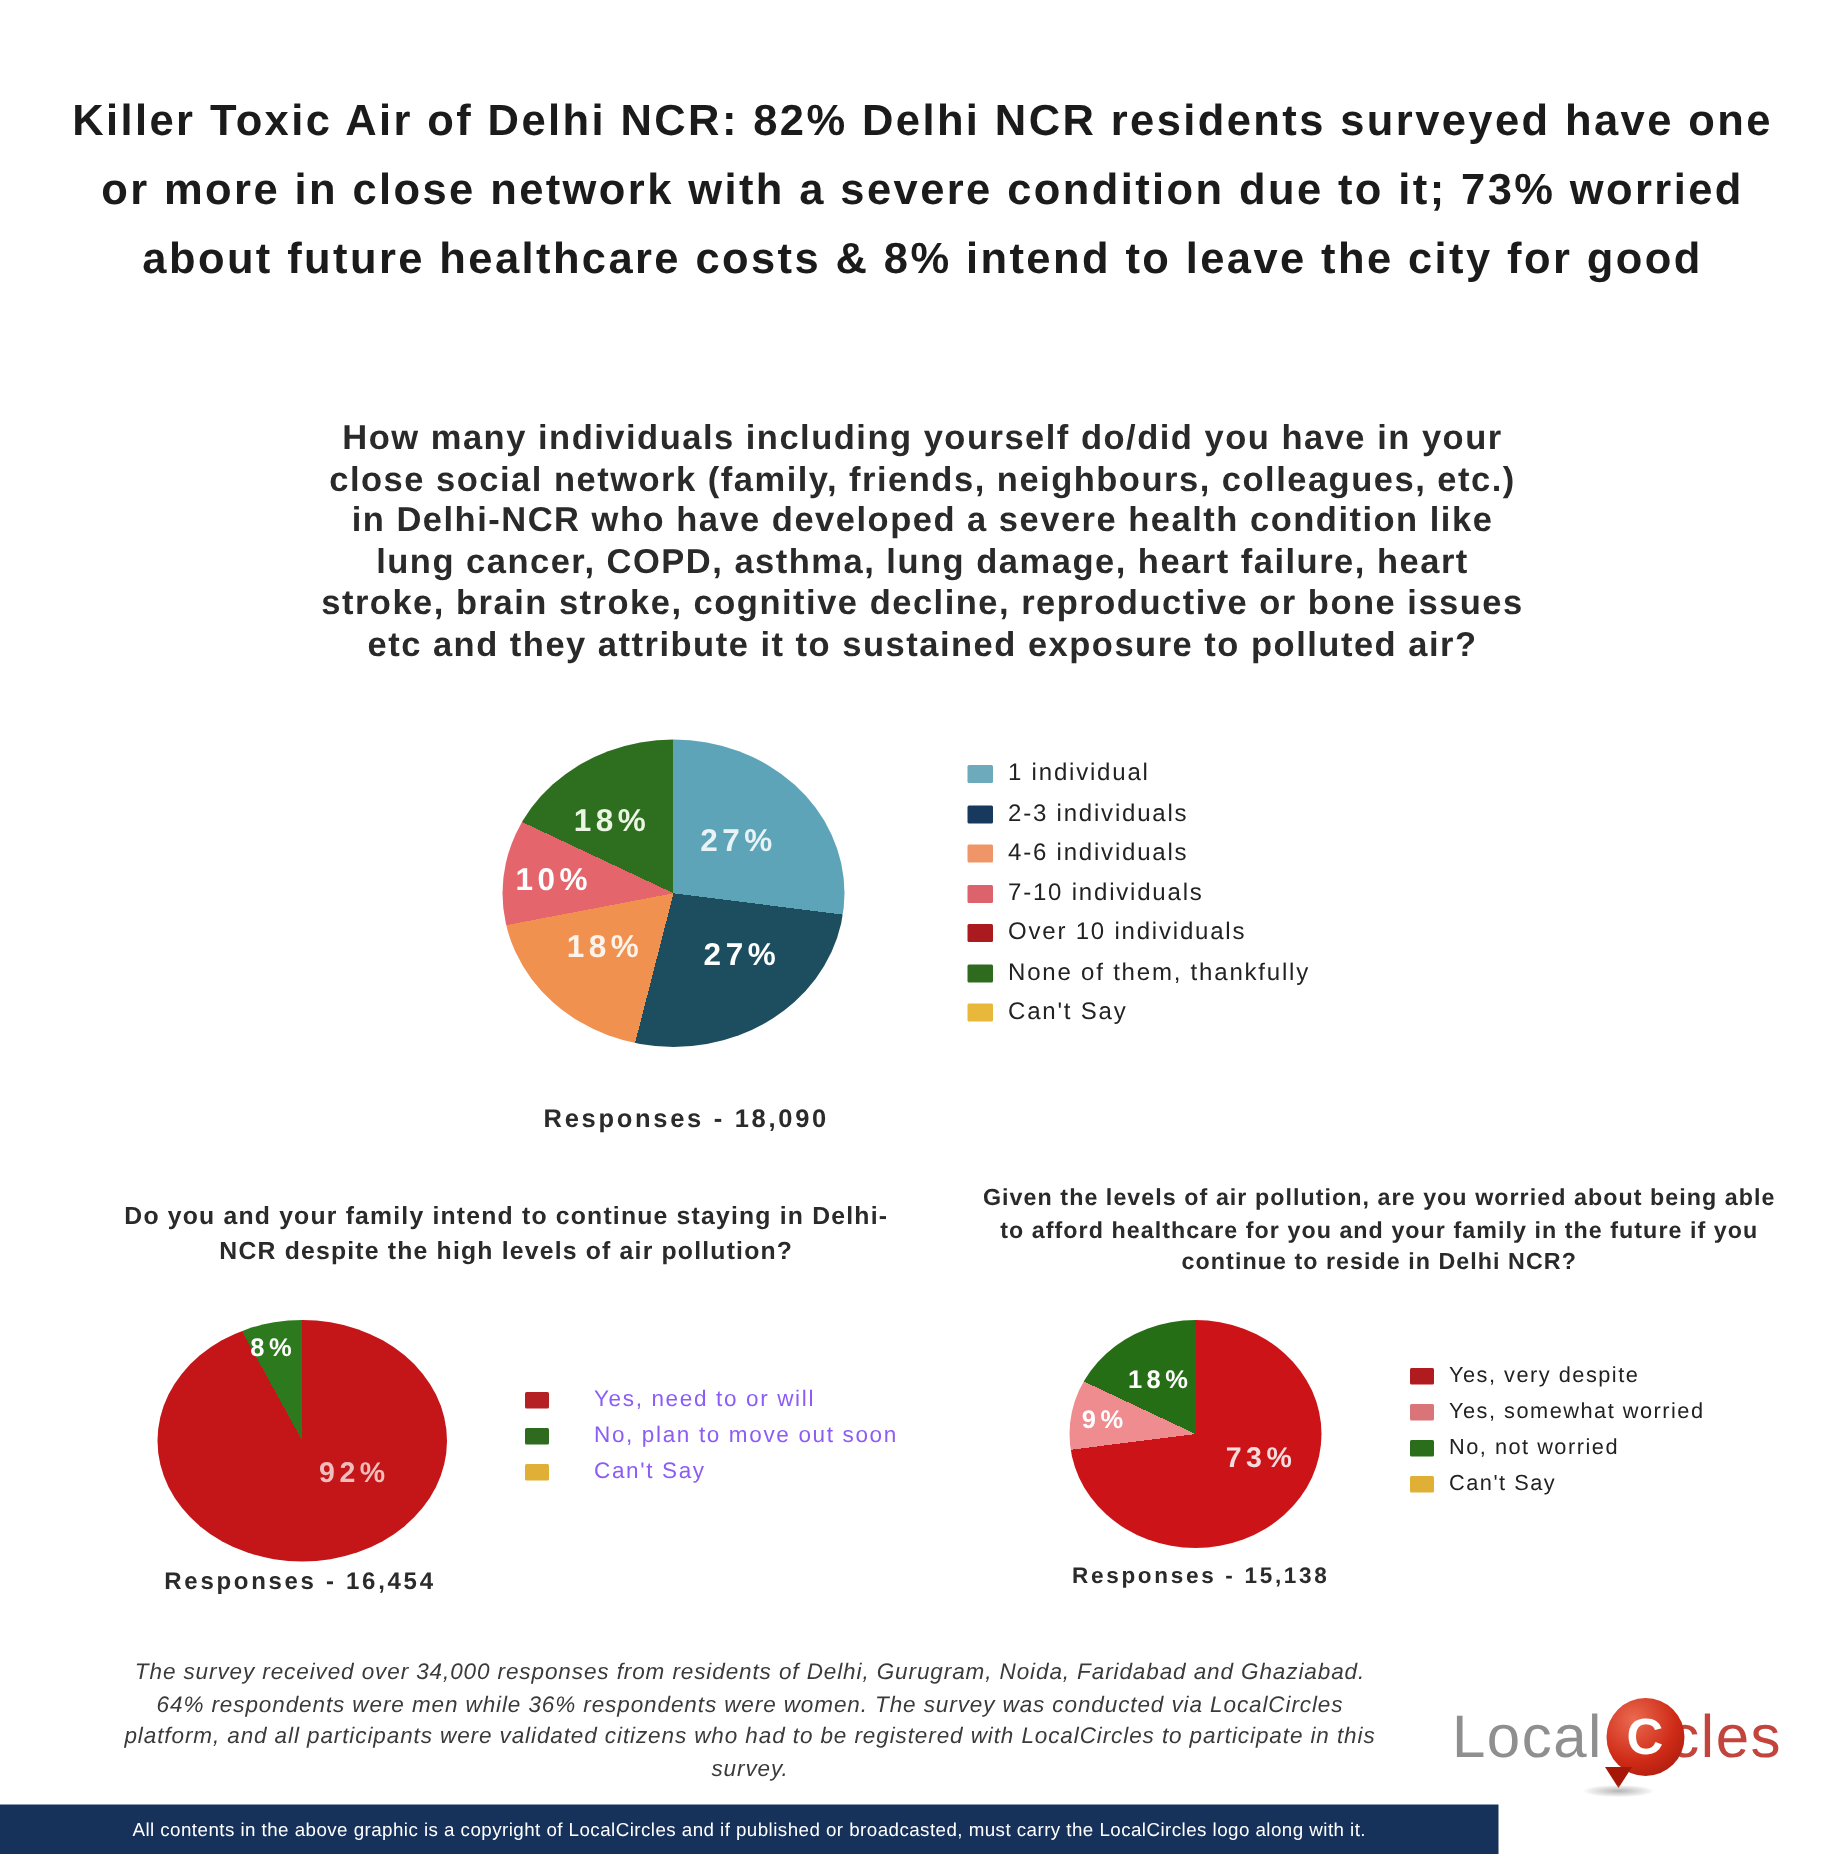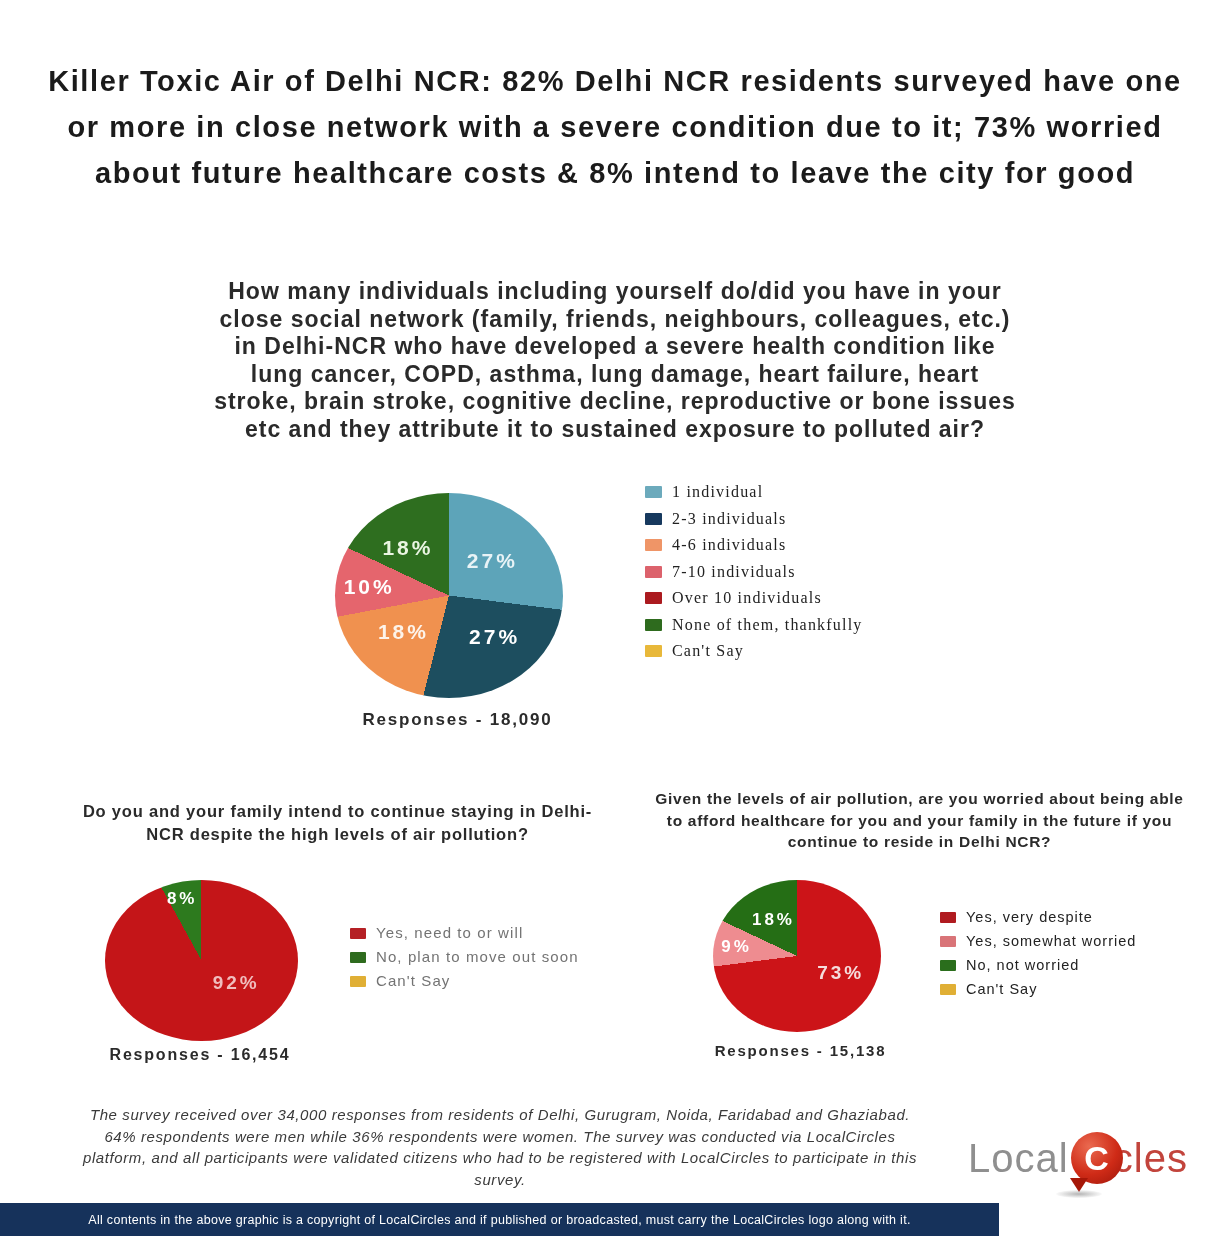--- a/index.html
+++ b/index.html
@@ -64,35 +64,35 @@
   .sl-p2-1 { left: 40%; top: 12%; }
 
   .sl-p3-0 { left: 76%; top: 61%; color: #f5dcdc; }
   .sl-p3-1 { left: 14%; top: 44%; }
   .sl-p3-2 { left: 36%; top: 26%; }
 
   .responses {
     font-weight: 700; color: #2b2b2b; letter-spacing: 1.8px;
     text-align: center;
   }
-  .resp1 { left: 330px; top: 710px; width: 255px; font-size: 17px; }
+  .resp1 { left: 330px; top: 736px; width: 255px; font-size: 17px; }
   .resp2 { left: 85px;  top: 1046px; width: 230px; font-size: 16px; }
   .resp3 { left: 688px; top: 1042px; width: 225px; font-size: 15px; }
 
   .legend { display: flex; flex-direction: column; }
   .legend-item { display: flex; align-items: flex-start; }
   .legend .swatch {
     flex: 0 0 auto;
     width: 17px; height: 12px; margin-top: 4px; margin-right: 10px;
     border-radius: 1px;
   }
-  .legend1 { left: 645px; top: 482px; font-family: Liberation Serif, serif; }
+  .legend1 { left: 645px; top: 506px; }
   .legend1 .legend-item { margin-bottom: 7.5px; font-size: 16px; letter-spacing: 1.2px; line-height: 19px; color: #222; }
   .legend2 { left: 350px; top: 924px; }
-  .legend2 .legend-item { margin-bottom: 6px; font-size: 15px; letter-spacing: 1.1px; line-height: 18px; color: #737373; }
+  .legend2 .legend-item { margin-bottom: 6px; font-size: 15px; letter-spacing: 1.1px; line-height: 18px; color: #8b5cf6; gap: 20px; }
   .legend2 .swatch, .legend3 .swatch { width: 16px; height: 11px; }
   .legend3 { left: 940px; top: 908px; }
   .legend3 .legend-item { margin-bottom: 6px; font-size: 14.5px; letter-spacing: 1px; line-height: 18px; color: #222; }
 
   .footnote {
     left: 80px; top: 1104px; width: 840px;
     text-align: center; font-style: italic;
     font-size: 15px; line-height: 21.5px; letter-spacing: 0.6px;
     color: #3a3a3a;
   }

